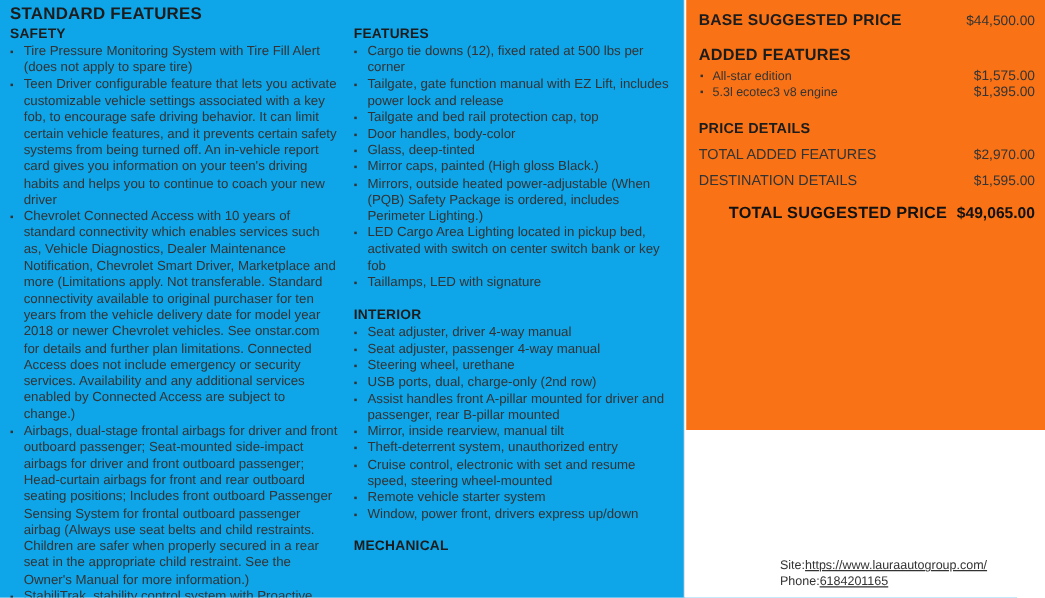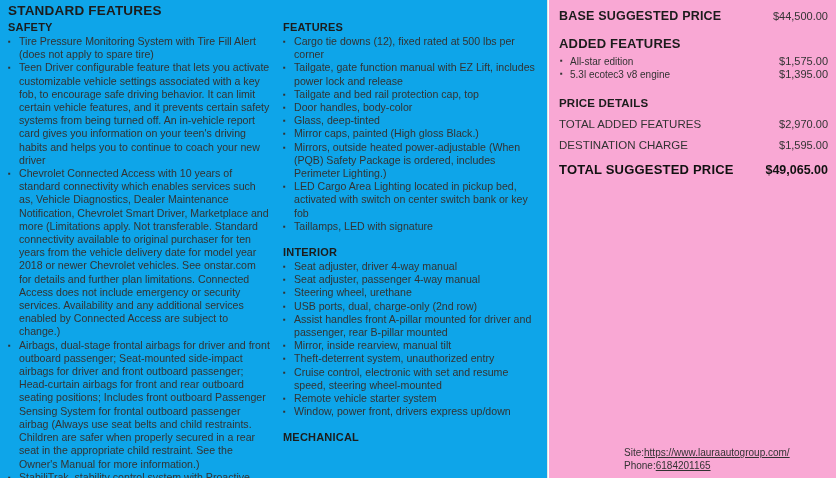--- a/index.html
+++ b/index.html
@@ -39,22 +39,22 @@
     margin:0;
   }
   .features li::before{
     content:"▪";
     position:absolute;left:0;top:0;
     font-size:8px;line-height:13.2px;color:#333333;
   }
 
   
   .pricing{
-    position:absolute;left:549px;top:0;width:287px;height:478px;
-    background:#f9a8d4;
+    position:absolute;left:549px;top:0;width:287px;height:344px;
+    background:#f97316;
     box-sizing:border-box;
     padding:8px 8px 0 10px;
   }
   .prow{display:flex;justify-content:space-between;align-items:baseline;}
   .prow .plabel{white-space:nowrap;}
   .prow .pvalue{white-space:nowrap;}
 
   .row-base{margin-top:1px;}
   .row-base .plabel{font-size:12.5px;font-weight:bold;color:#1c1c1c;letter-spacing:.2px;}
   .row-base .pvalue{font-size:11px;color:#333;}
@@ -72,21 +72,21 @@
   .added-row .pvalue{font-size:11px;color:#333;}
 
   .details-heading{
     margin:17px 0 0 0;font-size:11.5px;font-weight:bold;color:#1c1c1c;letter-spacing:.2px;
   }
   .detail-row{margin-top:9px;}
   .detail-row .plabel{font-size:11.5px;color:#333;}
   .detail-row .pvalue{font-size:11px;color:#333;}
 
   .row-total{margin-top:11px;}
-  .row-total .plabel{font-size:13px;font-weight:bold;color:#111;letter-spacing:.2px;}
+  .row-total .plabel{font-size:13px;font-weight:bold;color:#111;letter-spacing:.2px;margin-left:24px;}
   .row-total .pvalue{font-size:12.5px;font-weight:bold;color:#111;}
 
   
   .footer{
     position:absolute;left:624px;top:447px;
     font-size:10px;line-height:12.5px;color:#333;
   }
   .footer a{color:#333;text-decoration:underline;cursor:pointer;}
   .footer .flabel{color:#333;}
 </style>
@@ -163,21 +163,21 @@
       <span class="pvalue">$1,395.00</span>
     </div>
 
     <div class="details-heading">PRICE DETAILS</div>
 
     <div class="prow detail-row">
       <span class="plabel">TOTAL ADDED FEATURES</span>
       <span class="pvalue">$2,970.00</span>
     </div>
     <div class="prow detail-row">
-      <span class="plabel">DESTINATION CHARGE</span>
+      <span class="plabel">DESTINATION DETAILS</span>
       <span class="pvalue">$1,595.00</span>
     </div>
 
     <div class="prow row-total">
       <span class="plabel">TOTAL SUGGESTED PRICE</span>
       <span class="pvalue">$49,065.00</span>
     </div>
 
   </div>
 

